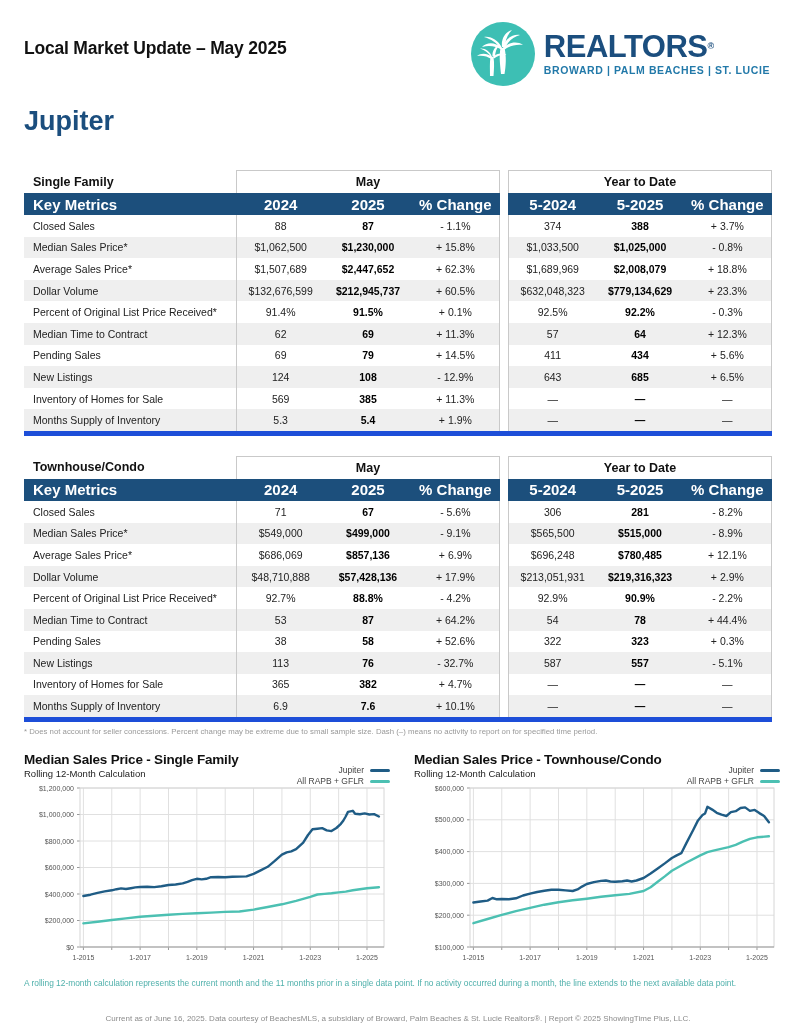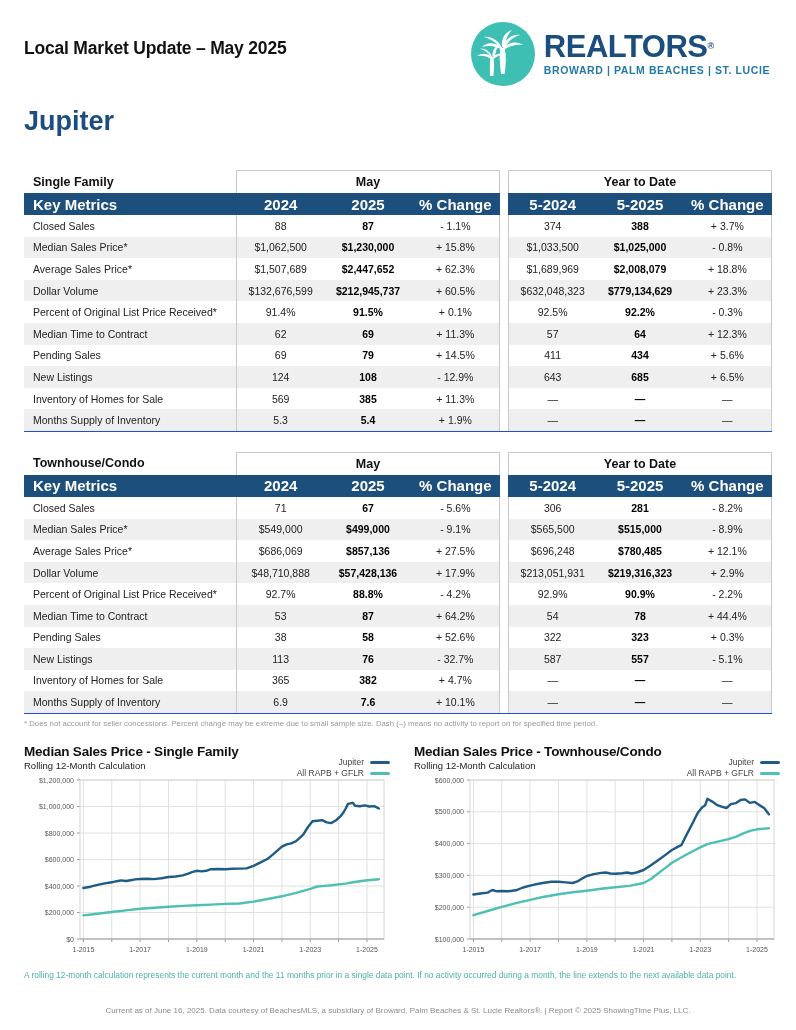--- a/index.html
+++ b/index.html
@@ -12,21 +12,21 @@
   .hdr-title { font-size:17.5px; font-weight:bold; color:#111; margin-top:16px; letter-spacing:-0.2px; }
   .logo { display:flex; align-items:center; gap:9px; margin-right:2px; }
   .logo-circle { width:64px; height:64px; border-radius:50%; background:#3dbfb4; display:flex; align-items:center; justify-content:center; }
   .logo-text { display:flex; flex-direction:column; }
   .logo-brand { font-size:31px; font-weight:bold; color:#1b4e7e; letter-spacing:-0.5px; line-height:30px; position:relative; }
   .logo-reg { font-size:9px; vertical-align:top; position:relative; top:-1px; }
   .logo-tag { font-size:10.5px; font-weight:bold; color:#2279a9; letter-spacing:0.6px; margin-top:2px; }
   .city-title { font-size:27px; font-weight:bold; color:#1b4e7e; margin-top:20px; }
 
   
-  .mtable { margin-top:33px; border-bottom:1px solid #1d4ed8; }
+  .mtable { margin-top:33px; border-bottom:5px solid #1d4ed8; }
   .mtable.second { margin-top:20px; }
   .trow { display:grid; grid-template-columns:212px 1fr 8px 1fr; }
   .c-label { display:flex; align-items:center; padding-left:9px; }
   .c-grp { display:grid; grid-template-columns:1fr 1fr 1fr; border-left:1px solid #c9c9c9; border-right:1px solid #c9c9c9; }
   .c-val { display:flex; align-items:center; justify-content:center; }
   .grp-row { height:23px; font-weight:bold; font-size:12.5px; color:#111; }
   .grp-row .c-grp { grid-template-columns:1fr; border-top:1px solid #c9c9c9; }
   .head-row { height:22px; font-size:15px; }
   .head-row .c-label, .head-row .c-val { background:#1c4f7c; color:#fff; font-weight:bold; }
   .head-row .c-grp { border-color:#1c4f7c; }
@@ -300,21 +300,21 @@
             <div class="c-val">$565,500</div>
             <div class="c-val">$515,000</div>
             <div class="c-val">- 8.9%</div>
           </div>
         </div>
         <div class="trow body-row">
           <div class="c-label">Average Sales Price*</div>
           <div class="c-grp">
             <div class="c-val">$686,069</div>
             <div class="c-val">$857,136</div>
-            <div class="c-val">+ 27.5%</div>
+            <div class="c-val">+ 6.9%</div>
           </div>
           <div class="c-gap"></div>
           <div class="c-grp">
             <div class="c-val">$696,248</div>
             <div class="c-val">$780,485</div>
             <div class="c-val">+ 12.1%</div>
           </div>
         </div>
         <div class="trow body-row alt">
           <div class="c-label">Dollar Volume</div>

